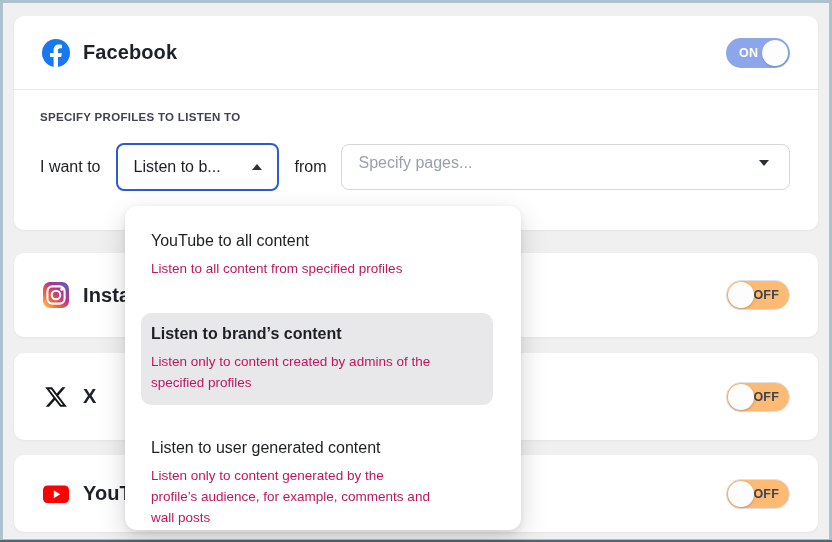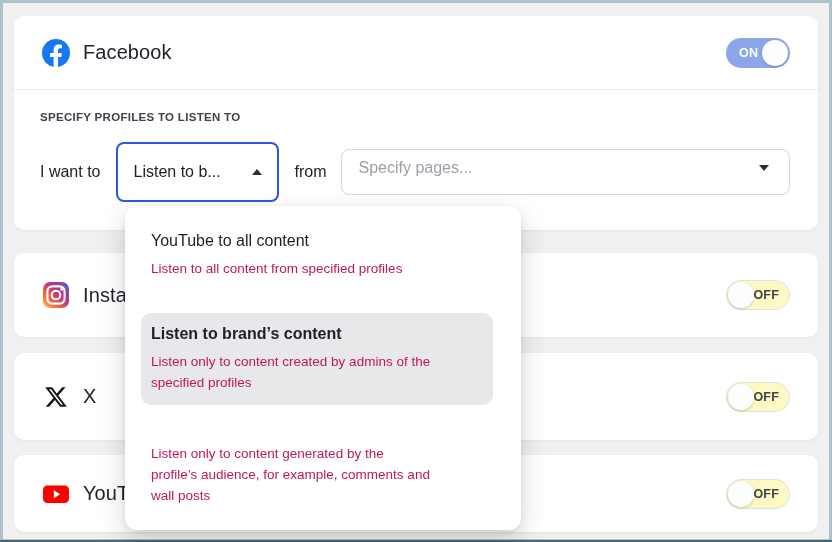--- a/index.html
+++ b/index.html
@@ -10,32 +10,32 @@
     position:relative; width:832px; height:542px; overflow:hidden;
     background:#f0f0f1;
     box-shadow: inset 0 -2px 0 #4c6673, inset 0 0 0 3px #aec2cd;
   }
 
   .card {
     position:absolute; left:14px; width:804px; background:#ffffff;
     border-radius:10px; box-shadow:0 1px 3px rgba(0,0,0,0.05);
   }
   .card-row { display:flex; align-items:center; padding:0 28px; height:100%; }
-  .platform-title { font-size:20px; font-weight:400; color:#1d2129; margin-left:13px; letter-spacing:.1px; }
+  .platform-title { font-size:20px; font-weight:700; color:#1d2129; margin-left:13px; letter-spacing:.1px; }
 
   
   .fb-card { top:16px; height:214px; }
   .fb-header { display:flex; align-items:center; height:74px; padding:0 28px; border-bottom:1px solid #eaeaec; }
   .fb-body { padding:21px 28px 0 26px; }
   .section-heading { font-size:11.5px; font-weight:700; color:#3f434c; letter-spacing:.3px; }
   .form-row { display:flex; align-items:center; margin-top:19px; }
   .inline-label { font-size:16px; color:#1c1f26;text-align:center; }
   .mode-select {
     display:flex; align-items:center; justify-content:space-between;
-    width:163px; height:60px; margin-left:16px;
+    width:163px; height:48px; margin-left:16px;
     border:2px solid #2b59d8; border-radius:8px; background:#fff;
     padding:0 15px; cursor:pointer;
   }
   .mode-select-value { font-size:16px; color:#1c1f26; white-space:nowrap; }
   .caret-up { width:0; height:0; border-left:5px solid transparent; border-right:5px solid transparent; border-bottom:6px solid #2c2f33; }
   .caret-down { width:0; height:0; border-left:5px solid transparent; border-right:5px solid transparent; border-top:6px solid #2c2f33; }
   .from-label { margin:16px 15px; }
   .pages-select {
     display:flex; align-items:center; justify-content:space-between;
     flex:1; height:46px; border:1px solid #d5d7da; border-radius:8px;
@@ -46,21 +46,21 @@
   
   .ig-card { top:253px; height:84px; }
   .x-card  { top:353px; height:87px; }
   .yt-card { top:455px; height:77px; }
 
   
   .toggle { position:relative; width:64px; height:30px; border-radius:15px; margin-left:auto; cursor:pointer; flex-shrink:0; }
   .toggle-on { background:#8ca7e9; }
   .toggle-on .toggle-label { position:absolute; left:13px; top:8px; font-size:12.5px; font-weight:700; color:#ffffff; letter-spacing:.3px; }
   .toggle-on .knob { position:absolute; right:2px; top:2px; width:26px; height:26px; border-radius:50%; background:#fdfdfd; box-shadow:0 1px 2px rgba(0,0,0,.18); }
-  .toggle-off { background:#fef9c3; border:1px solid #e0e1e3; }
+  .toggle-off { background:#fdba74; border:1px solid #e0e1e3; }
   .toggle-off .toggle-label { position:absolute; right:10px; top:7px; font-size:12.5px; font-weight:700; color:#3e434b; letter-spacing:.2px; }
   .toggle-off .knob { position:absolute; left:1px; top:1px; width:26px; height:26px; border-radius:50%; background:#fdfdfd; box-shadow:0 1px 3px rgba(0,0,0,.2); }
 
   .plat-icon { width:28px; height:28px; display:block; flex-shrink:0; }
   .x-icon { width:24px; height:24px; margin:0 2px; }
 
   
   .dropdown-panel {
     position:absolute; left:125px; top:206px; width:396px; height:324px;
     background:#ffffff; border-radius:12px; z-index:10;
@@ -163,19 +163,20 @@
     <div class="dd-opt">
       <div class="dd-title">YouTube to all content</div>
       <div class="dd-desc">Listen to all content from specified profiles</div>
     </div>
     <div class="dd-opt selected">
       <div class="dd-title">Listen to brand’s content</div>
       <div class="dd-desc">Listen only to content created by admins of the
 specified profiles</div>
     </div>
     <div class="dd-opt">
+      <div class="dd-title">Listen to user generated content</div>
       <div class="dd-desc">Listen only to content generated by the
 profile’s audience, for example, comments and
 wall posts</div>
     </div>
   </div>
 
 </div>
 
 </body></html>

